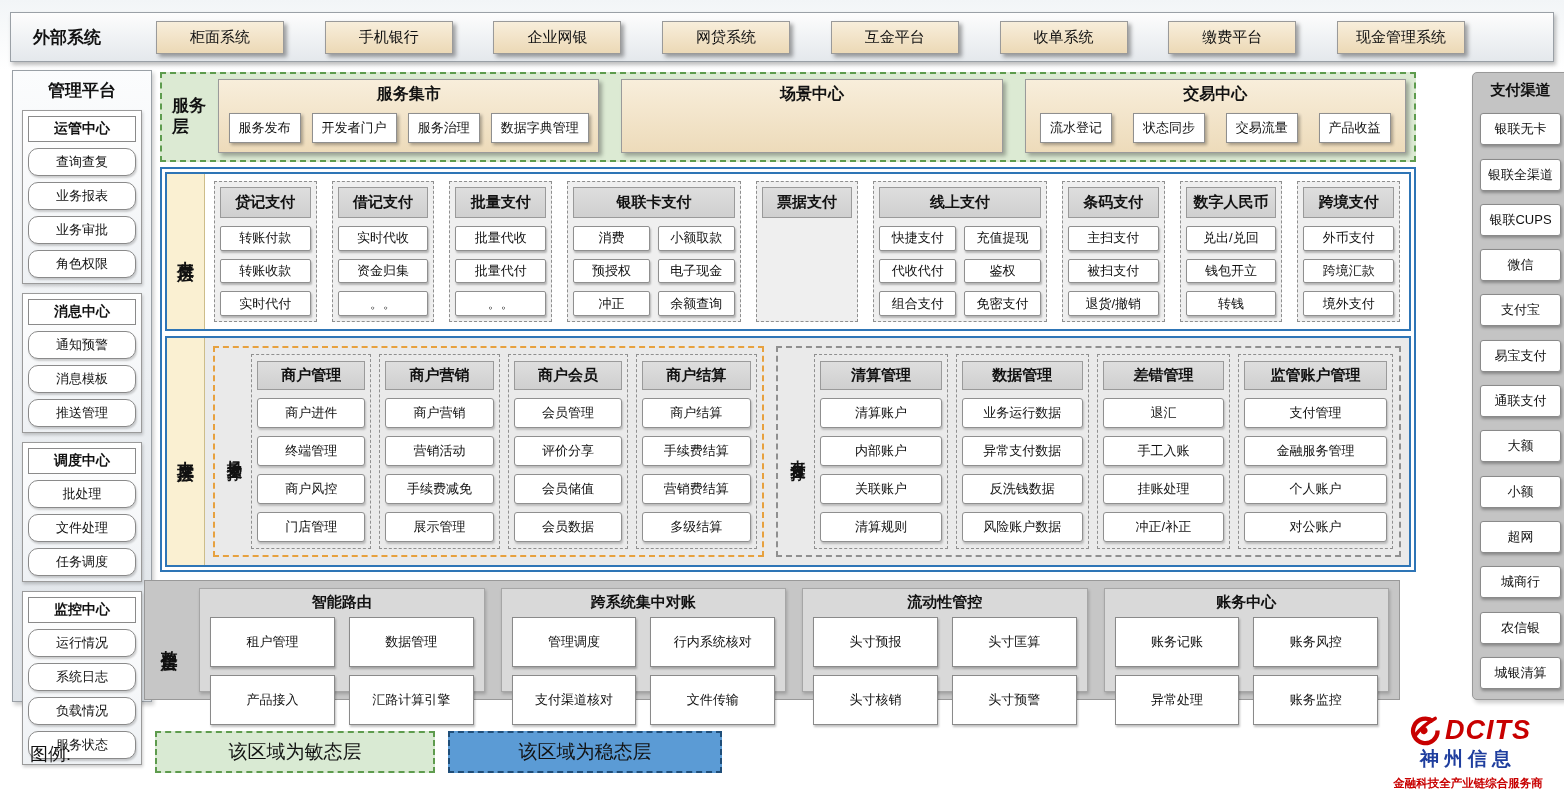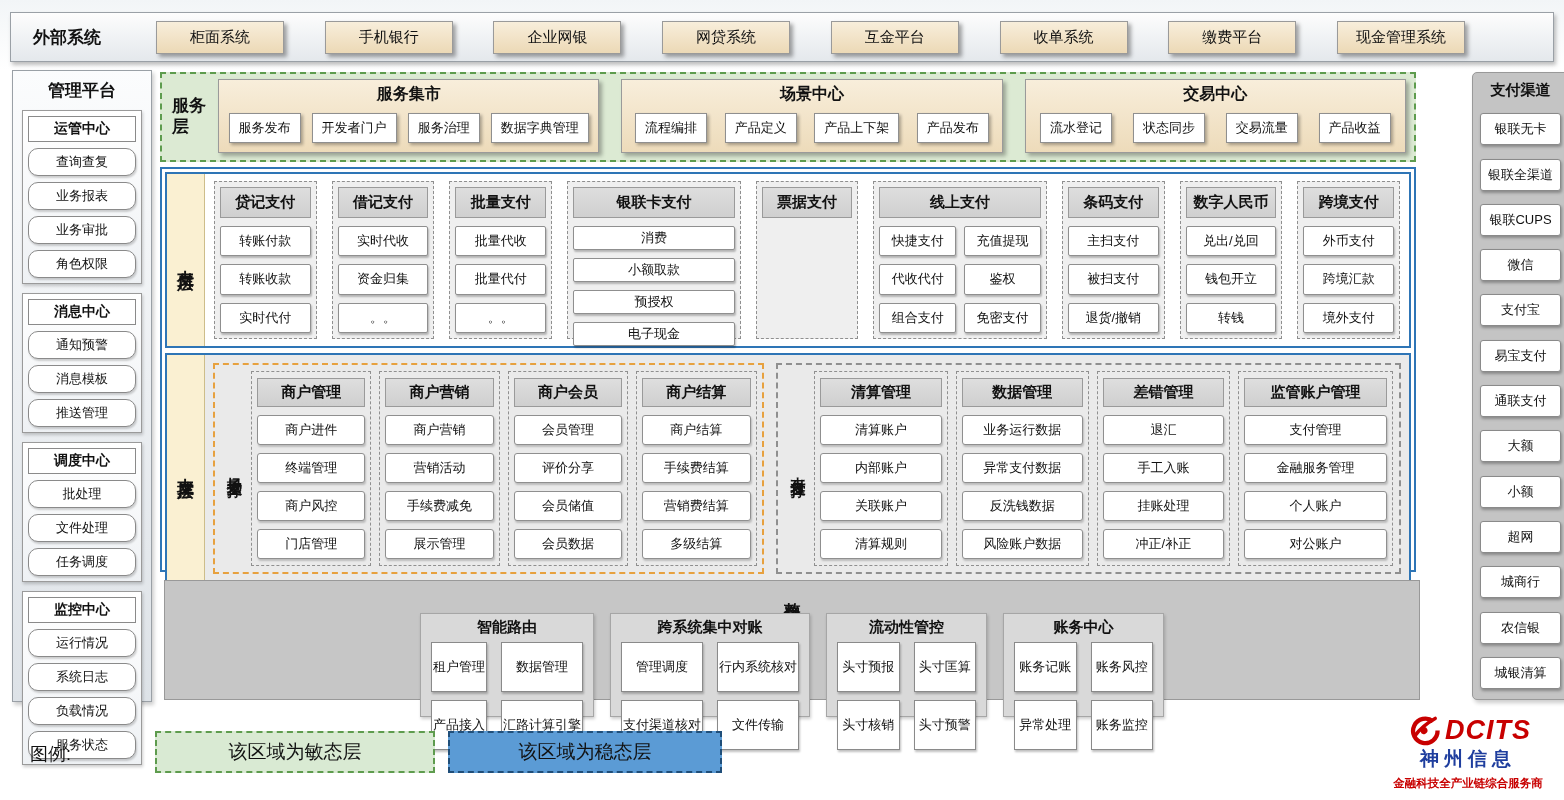--- a/index.html
+++ b/index.html
@@ -127,23 +127,23 @@
     font-weight: bold; text-align: center; font-size: 15px; padding: 4px 1px; white-space: nowrap;
   }
   .sup-item {
     background: #fff; border: 1px solid #8f8f8f; border-radius: 3px;
     box-shadow: 1px 2px 2px rgba(0,0,0,.2); font-size: 13px; text-align: center;
     padding: 5px 1px; white-space: nowrap; flex: 1; display: flex; align-items: center; justify-content: center;
   }
 
   
   .integration {
-    position: absolute; left: 164px; top: 580px; width: 1256px; height: 120px;
+    position: absolute; left: 144px; top: 580px; width: 1256px; height: 120px;
     background: #c6c6c6; border: 1px solid #999;
-    display: flex; align-items: center; padding: 7px 10px; gap: 16px; flex-direction: column;
+    display: flex; align-items: center; padding: 7px 10px; gap: 16px;
   }
   .int-label-box { width: 28px; display: flex; align-items: center; justify-content: center; flex: 0 0 auto; }
   .int-groups { flex: 1; display: flex; gap: 16px; height: 100%; }
   .int-group {
     flex: 1 1 0; background: #d9d9d9; border: 1px solid #a6a6a6;
     padding: 4px 10px 8px 10px; display: flex; flex-direction: column;
     box-shadow: 1px 2px 3px rgba(0,0,0,.2);
   }
   .int-title { font-weight: bold; font-size: 15px; text-align: center; margin-bottom: 5px; }
   .int-items { flex: 1; display: grid; grid-template-columns: 1fr 1fr; gap: 8px 14px; }
@@ -243,26 +243,20 @@
           <div class="service-group-title">服务集市</div>
           <div class="service-items">
             <div class="service-item">服务发布</div>
             <div class="service-item">开发者门户</div>
             <div class="service-item">服务治理</div>
             <div class="service-item">数据字典管理</div>
           </div>
         </div>
         <div class="service-group">
           <div class="service-group-title">场景中心</div>
-          <div class="service-items">
-            <div class="service-item">流程编排</div>
-            <div class="service-item">产品定义</div>
-            <div class="service-item">产品上下架</div>
-            <div class="service-item">产品发布</div>
-          </div>
         </div>
         <div class="service-group">
           <div class="service-group-title">交易中心</div>
           <div class="service-items">
             <div class="service-item">流水登记</div>
             <div class="service-item">状态同步</div>
             <div class="service-item">交易流量</div>
             <div class="service-item">产品收益</div>
           </div>
         </div>
@@ -294,21 +288,21 @@
           <div class="pay-col">
             <div class="pay-col-title">批量支付</div>
             <div class="pay-items" style="grid-template-columns: repeat(1, 1fr);">
               <div class="pay-item">批量代收</div>
               <div class="pay-item">批量代付</div>
               <div class="pay-item">。。</div>
             </div>
           </div>
           <div class="pay-col wide">
             <div class="pay-col-title">银联卡支付</div>
-            <div class="pay-items" style="grid-template-columns: repeat(1, 1fr);">
+            <div class="pay-items" style="grid-template-columns: repeat(2, 1fr);">
               <div class="pay-item">消费</div>
               <div class="pay-item">小额取款</div>
               <div class="pay-item">预授权</div>
               <div class="pay-item">电子现金</div>
               <div class="pay-item">冲正</div>
               <div class="pay-item">余额查询</div>
             </div>
           </div>
           <div class="pay-col">
             <div class="pay-col-title">票据支付</div>

